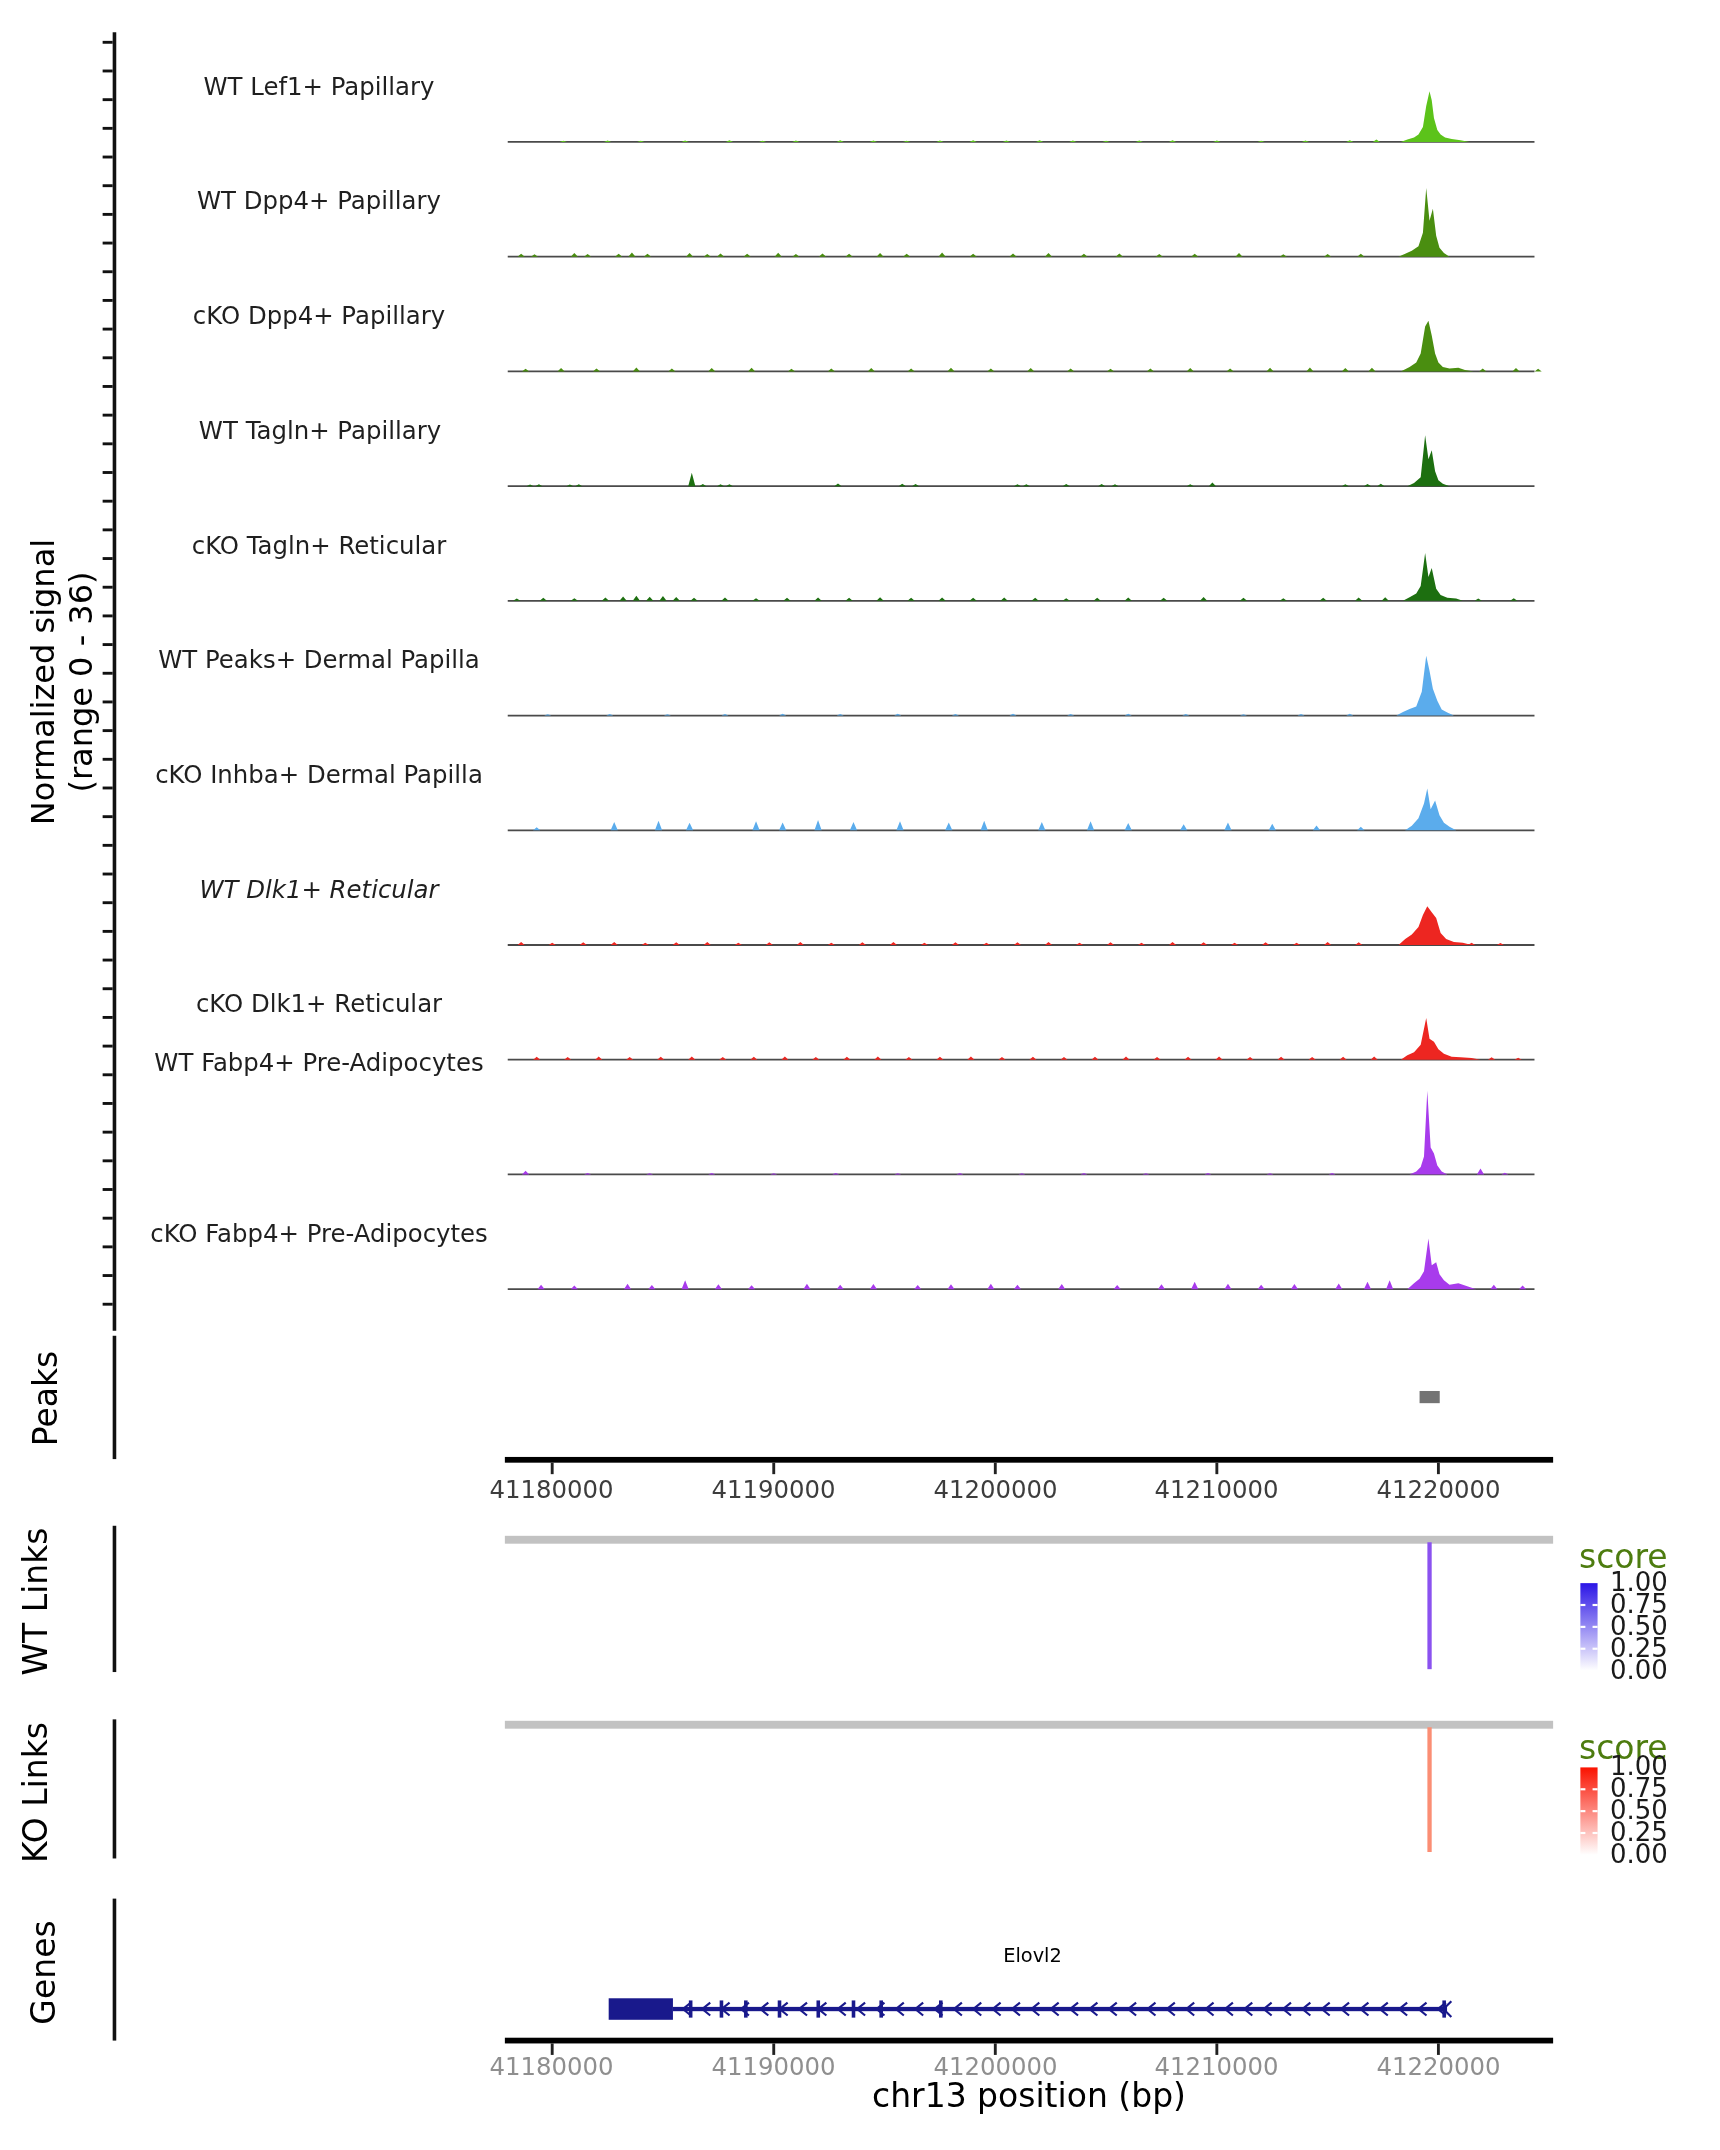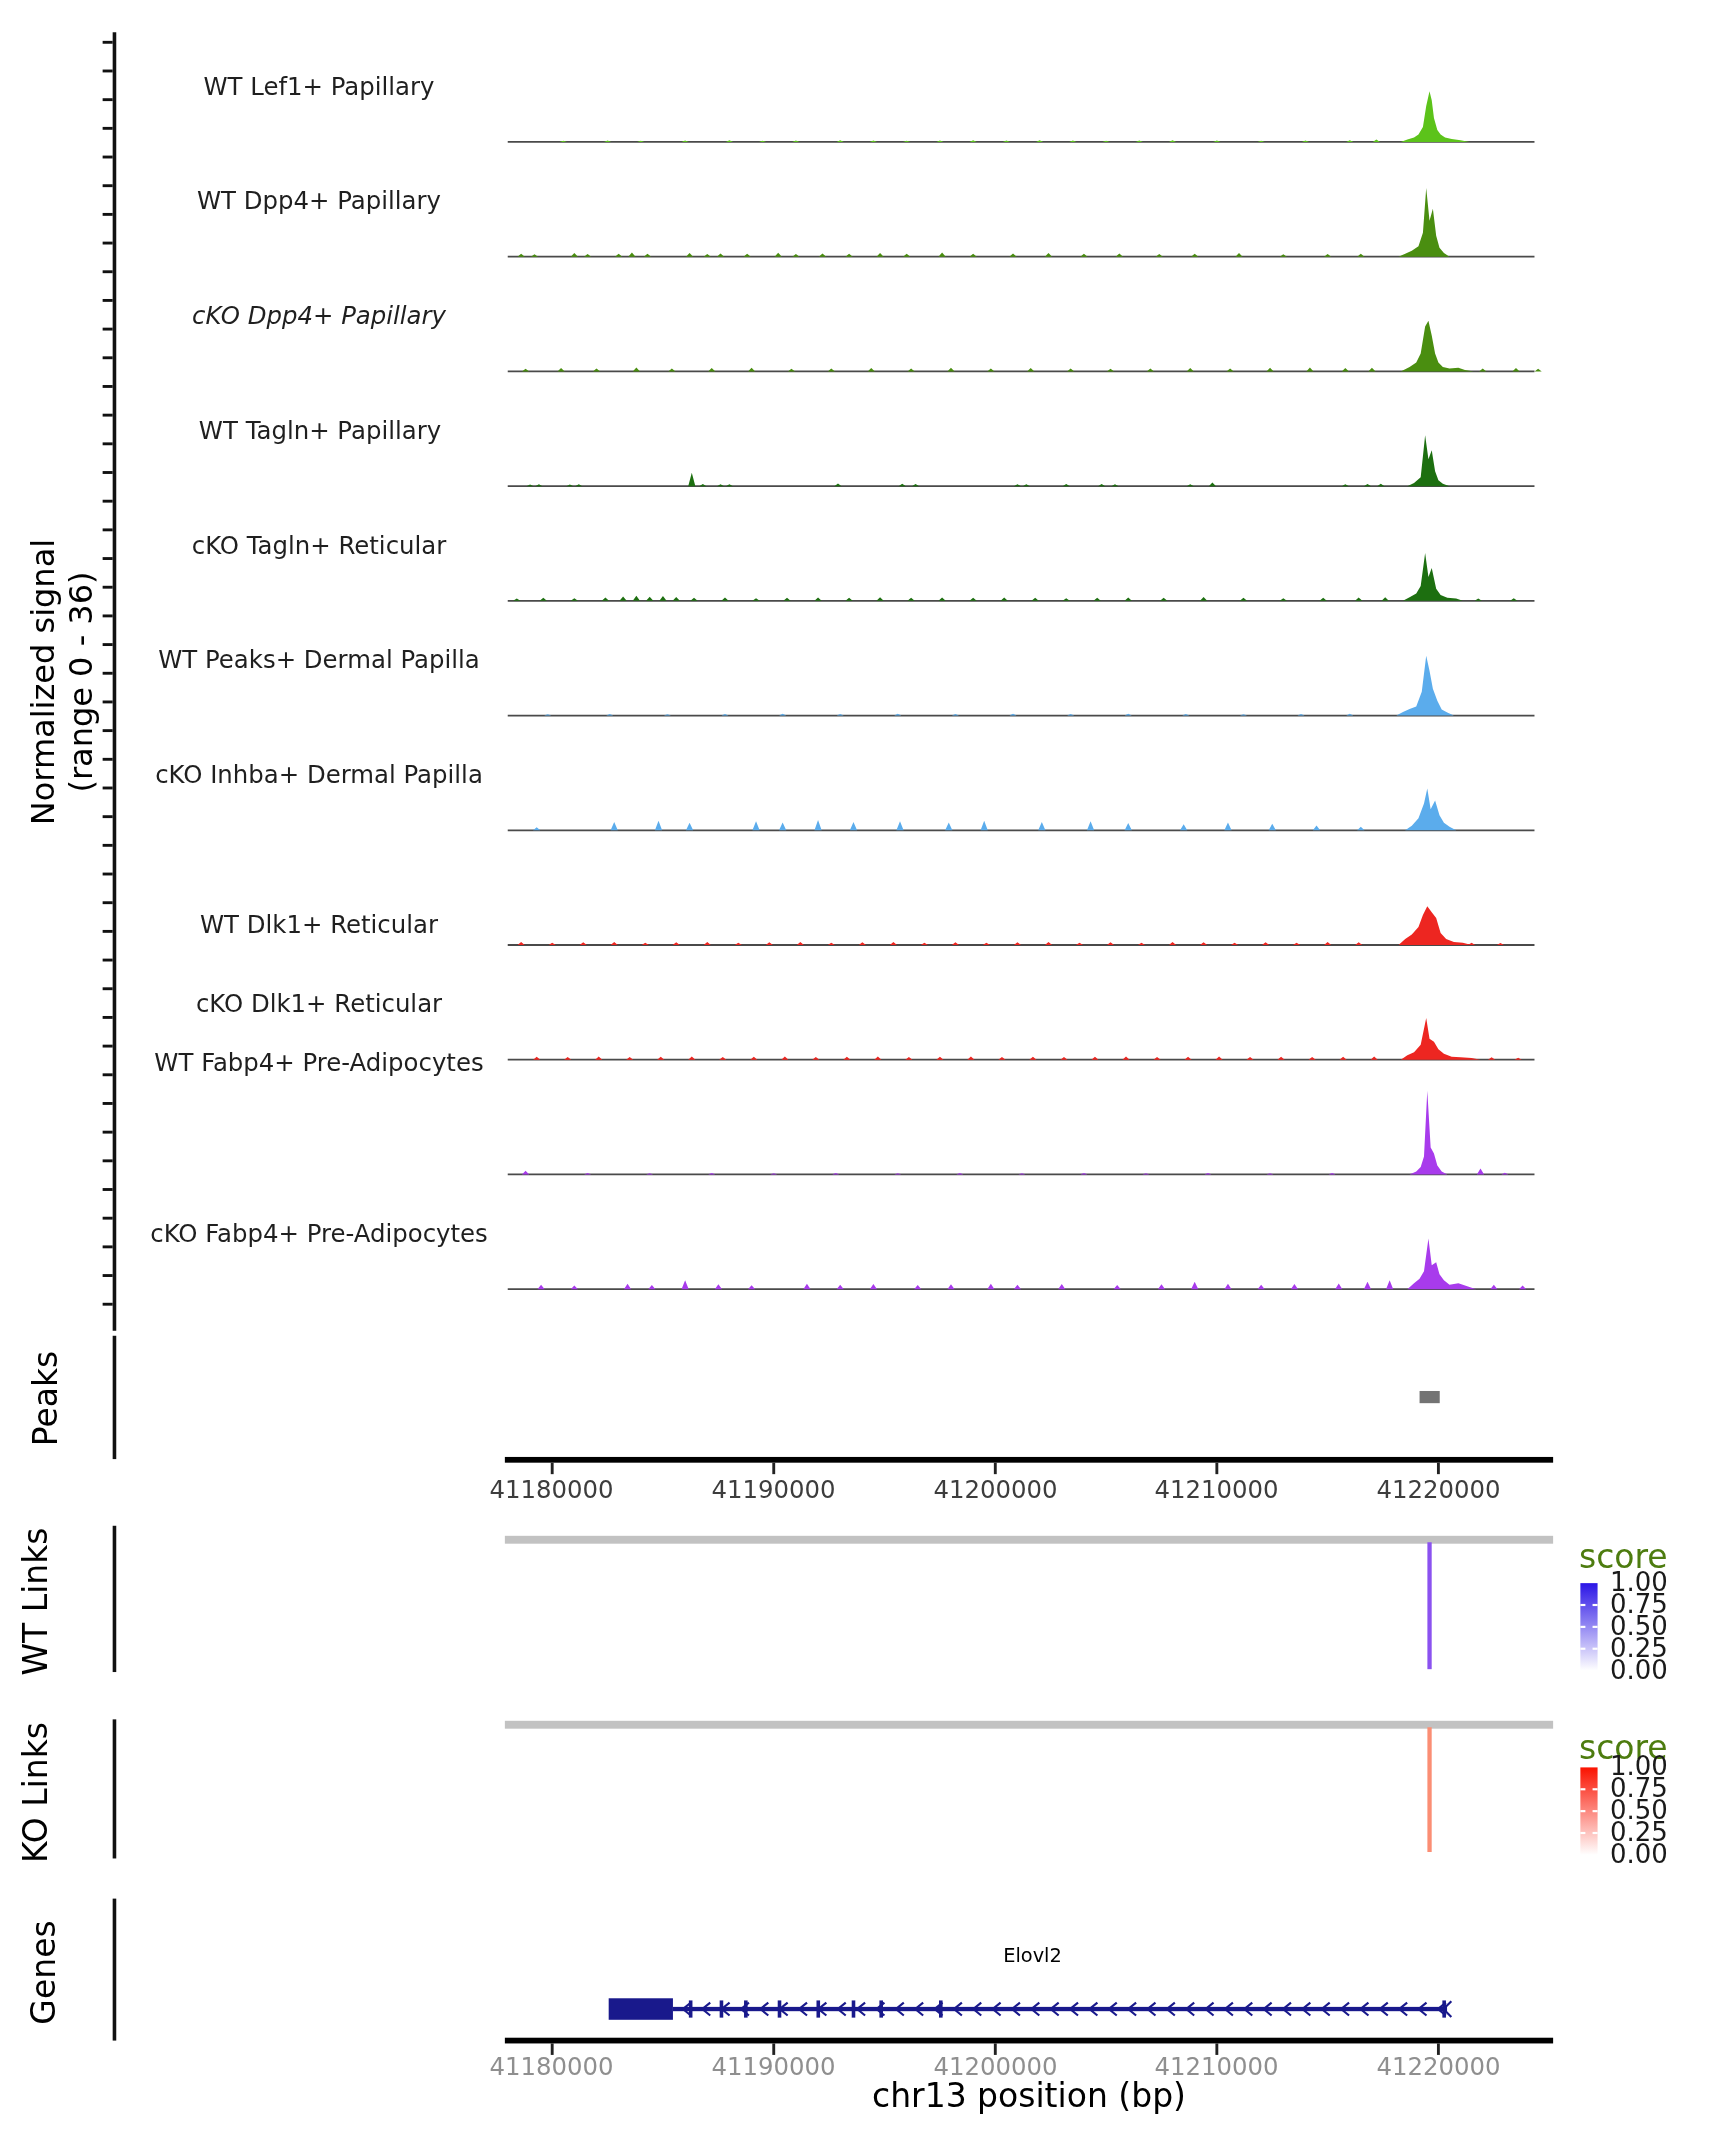--- a/index.html
+++ b/index.html
@@ -240,26 +240,26 @@
   <div class="abs ylab rot" style="left:-206px;top:663px;width:574px;">(range 0 - 36)</div>
 
   <div class="abs section-label rot" style="left:-98px;top:1379px;width:287px;">Peaks</div>
   <div class="abs section-label rot" style="left:-108px;top:1582px;width:287px;">WT Links</div>
   <div class="abs section-label rot" style="left:-108px;top:1773px;width:287px;">KO Links</div>
   <div class="abs section-label rot" style="left:-100px;top:1953px;width:287px;">Genes</div>
 
   <div id="track-labels" class="abs" style="left:0;top:0;">
       <div class="abs track-label" style="left: 129px; width: 380px; top: 72px;">WT Lef1+ Papillary</div>
       <div class="abs track-label" style="left: 129px; width: 380px; top: 186px;">WT Dpp4+ Papillary</div>
-      <div class="abs track-label" style="left: 129px; width: 380px; top: 301px; font-style: italic;">cKO Dpp4+ Papillary</div>
+      <div class="abs track-label" style="left: 129px; width: 380px; top: 301px;">cKO Dpp4+ Papillary</div>
       <div class="abs track-label" style="left: 130px; width: 380px; top: 416px;">WT Tagln+ Papillary</div>
       <div class="abs track-label" style="left: 129px; width: 380px; top: 531px;">cKO Tagln+ Reticular</div>
       <div class="abs track-label" style="left: 129px; width: 380px; top: 645px;">WT Peaks+ Dermal Papilla</div>
       <div class="abs track-label" style="left: 129px; width: 380px; top: 760px;">cKO Inhba+ Dermal Papilla</div>
-      <div class="abs track-label" style="left: 129px; width: 380px; top: 910px;">WT Dlk1+ Reticular</div>
+      <div class="abs track-label" style="left: 129px; width: 380px; top: 875px; font-style: italic;">WT Dlk1+ Reticular</div>
       <div class="abs track-label" style="left: 129px; width: 380px; top: 989px;">cKO Dlk1+ Reticular</div>
       <div class="abs track-label" style="left: 129px; width: 380px; top: 1048px;">WT Fabp4+ Pre-Adipocytes</div>
       <div class="abs track-label" style="left: 129px; width: 380px; top: 1219px;">cKO Fabp4+ Pre-Adipocytes</div>
     </div>
 
   <div id="axis-labels-top" class="abs" style="left:0;top:0;">
       <div class="abs tick-label" style="left: 444px; width: 215px; top: 1475px; color: rgb(61, 61, 61);">41180000</div>
       <div class="abs tick-label" style="left: 666px; width: 215px; top: 1475px; color: rgb(61, 61, 61);">41190000</div>
       <div class="abs tick-label" style="left: 888px; width: 215px; top: 1475px; color: rgb(61, 61, 61);">41200000</div>
       <div class="abs tick-label" style="left: 1109px; width: 215px; top: 1475px; color: rgb(61, 61, 61);">41210000</div>

